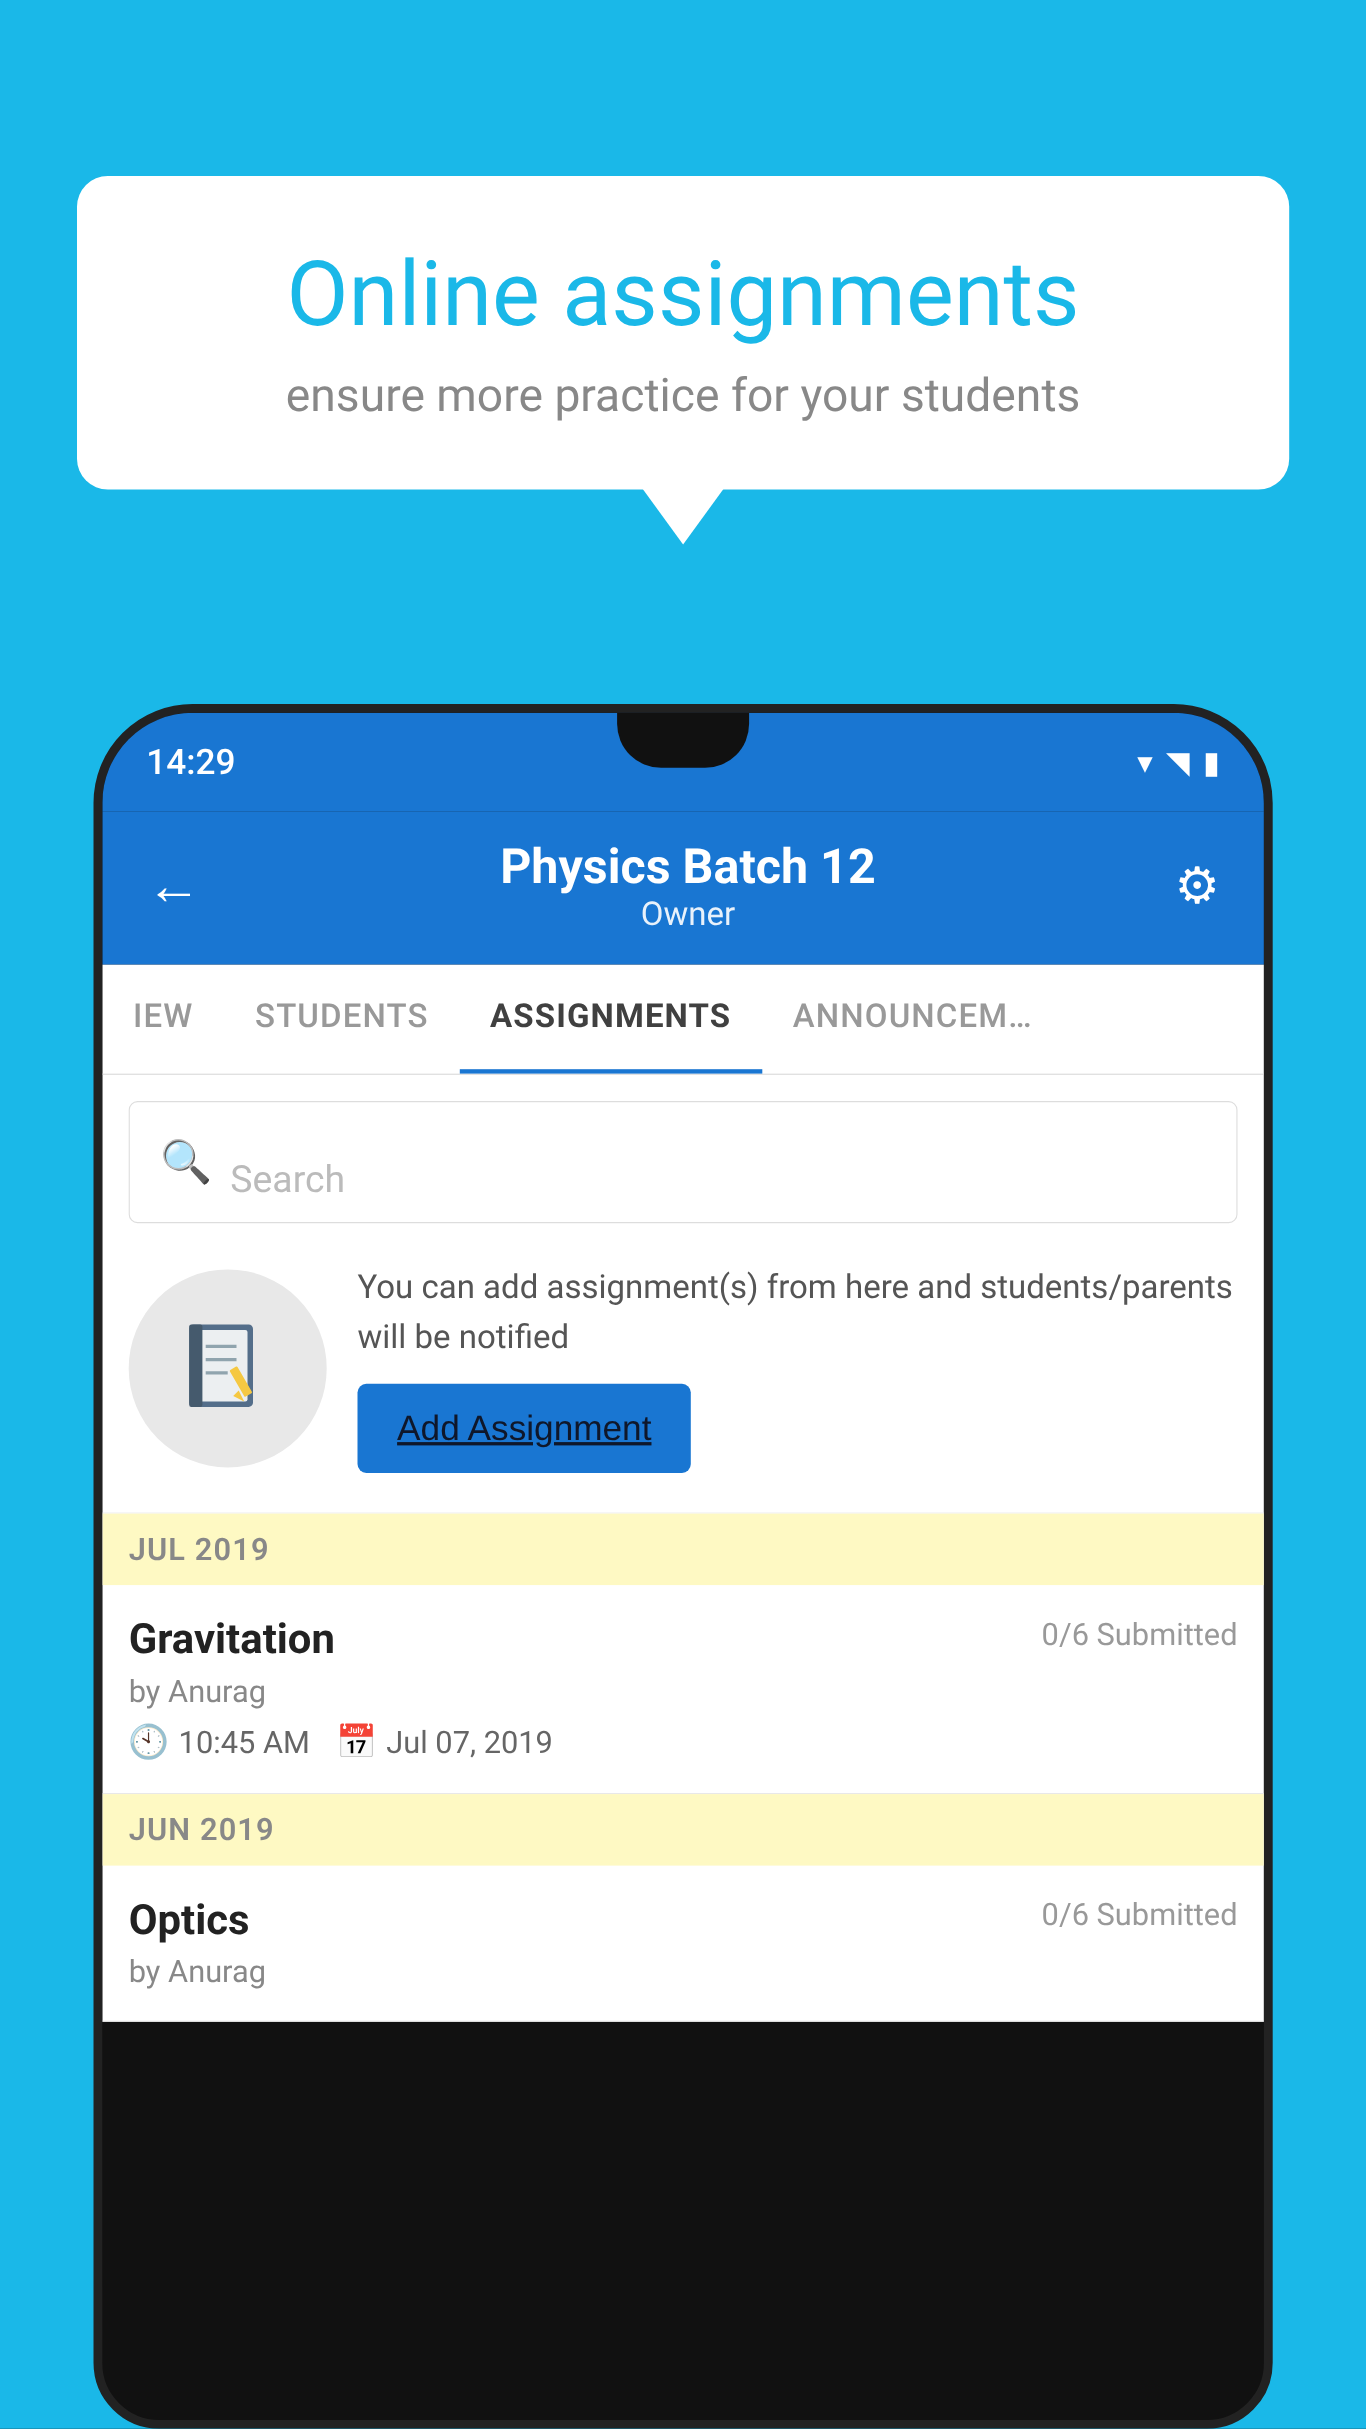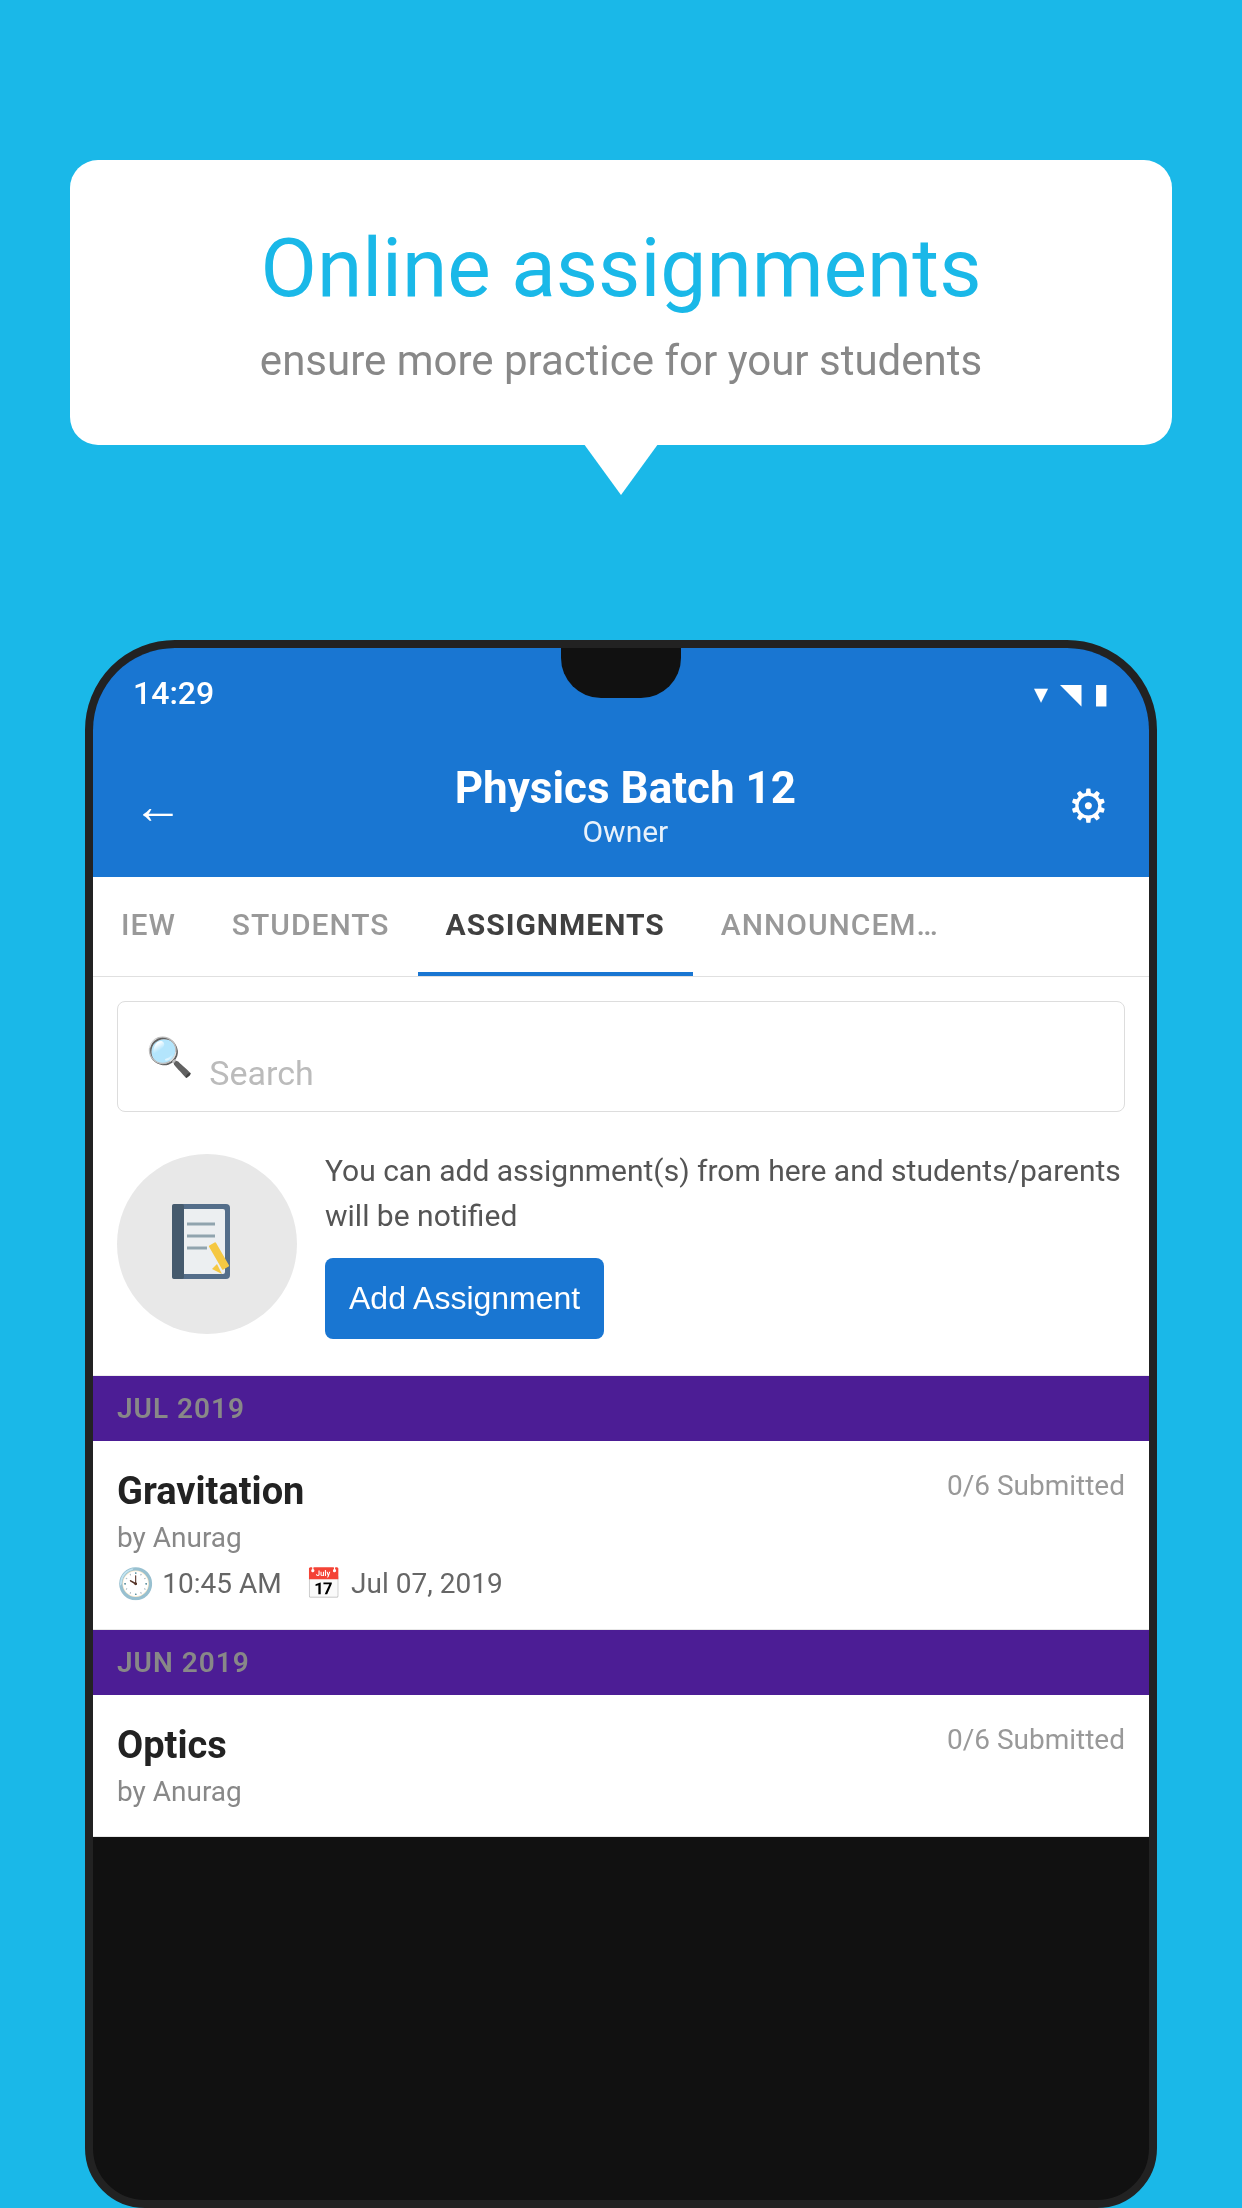--- a/index.html
+++ b/index.html
@@ -219,32 +219,33 @@
 
     .promo-text {
       color: #555;
       font-size: 30px;
       line-height: 1.5;
       margin-bottom: 20px;
     }
 
     .add-assignment-btn {
       background: #1976d2;
-      color: #ffffff;
+      color: #0f172a;
       border: none;
       border-radius: 8px;
-      padding: 22px 24px;
+      padding: 22px 36px;
       font-size: 32px;
       font-weight: 500;
       cursor: pointer;
+      text-decoration: underline;
     }
 
     
     .section-header {
-      background: #4c1d95;
+      background: #fef9c3;
       padding: 16px 24px;
       color: #888;
       font-size: 28px;
       font-weight: 600;
       letter-spacing: 1px;
     }
 
     
     .assignment-item {
       padding: 28px 24px;

